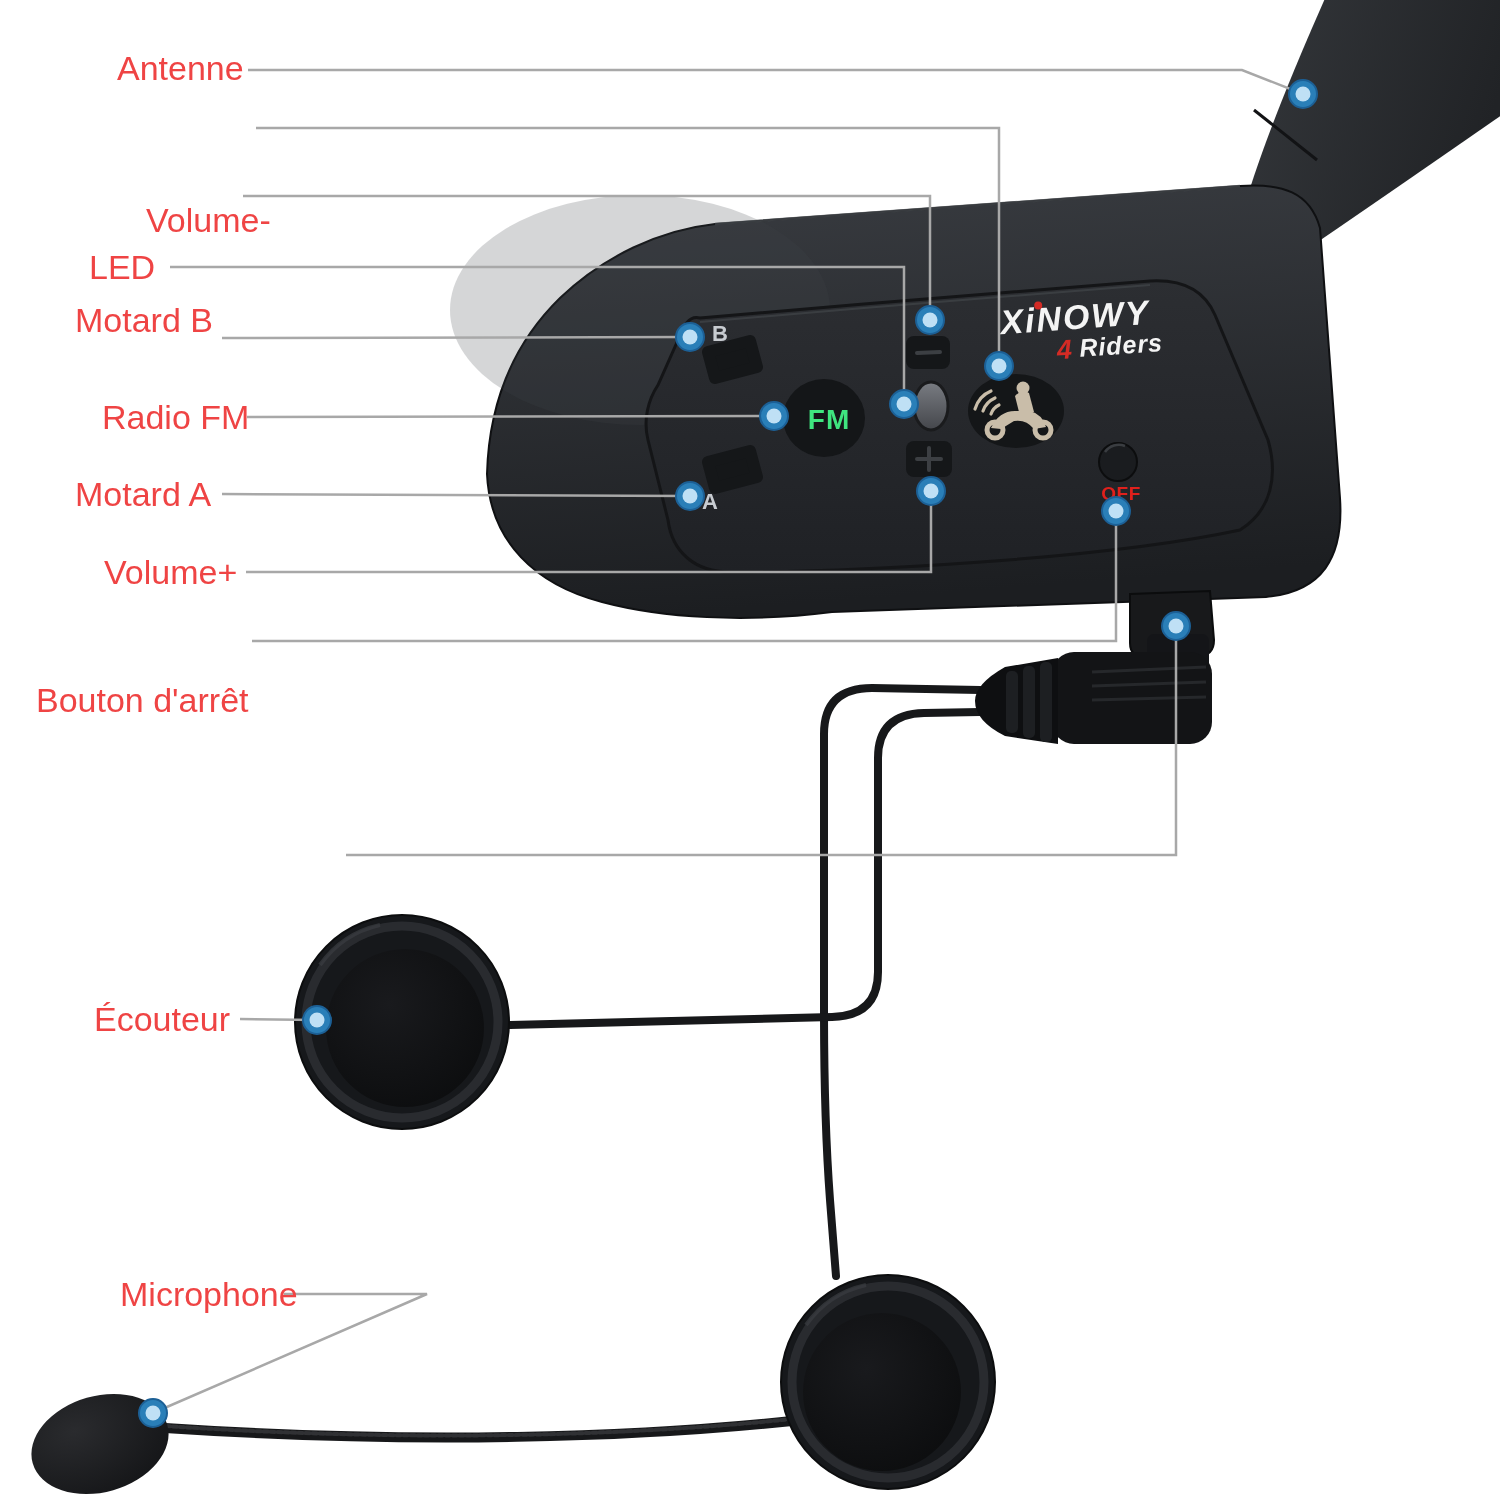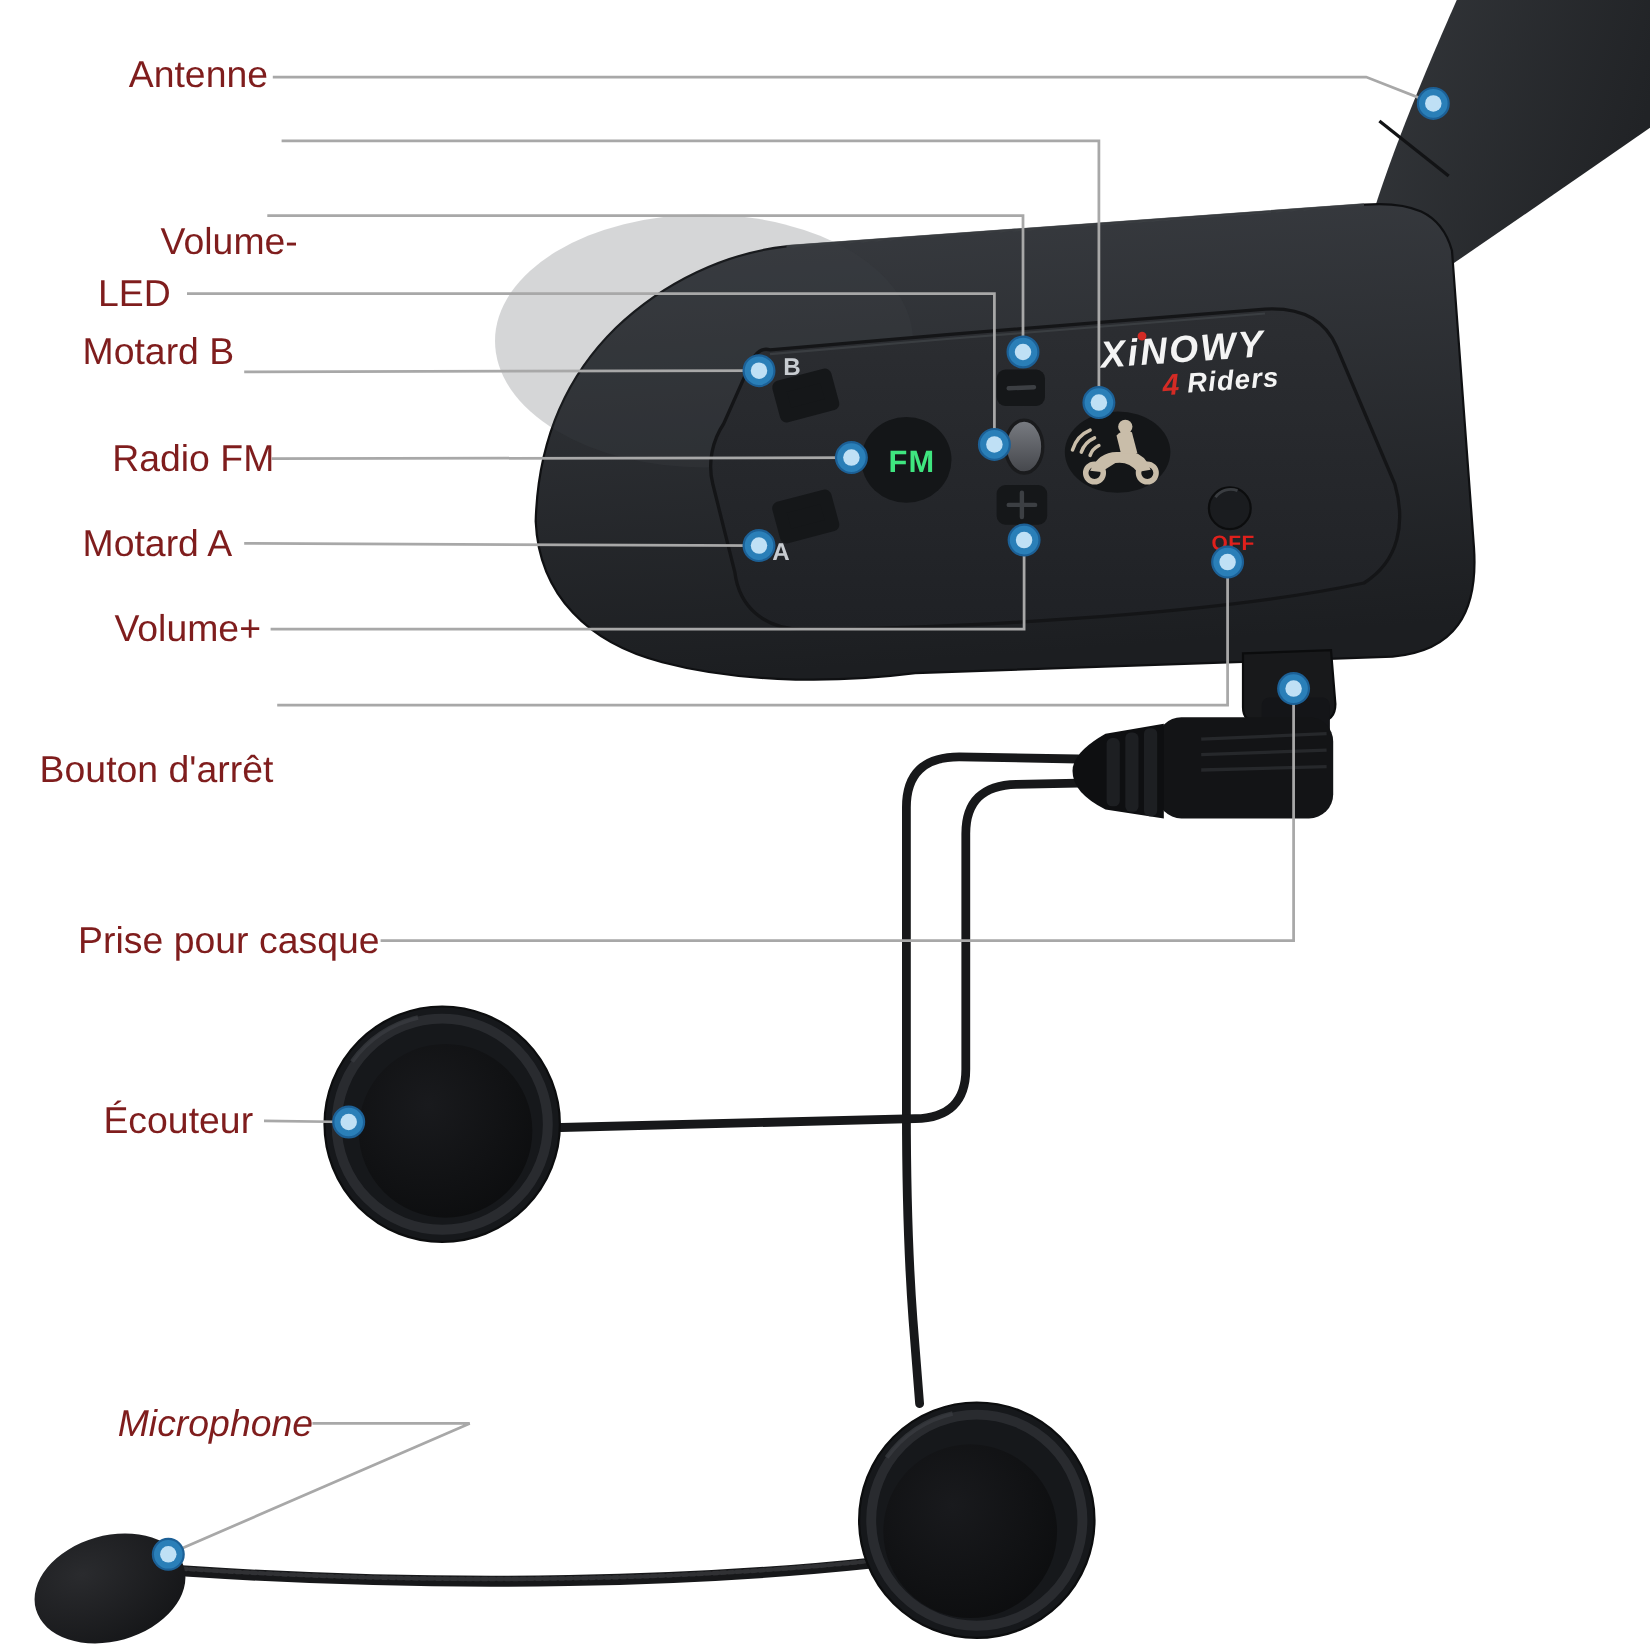--- a/index.html
+++ b/index.html
@@ -1,19 +1,19 @@
 <!DOCTYPE html>
 <html><head>
 <meta charset="utf-8">
 <style>
   html,body{margin:0;padding:0;background:#ffffff;}
   .stage{position:relative;width:1500px;height:1500px;background:#ffffff;overflow:hidden;
          font-family:"Liberation Sans", sans-serif;}
   .art{position:absolute;left:0;top:0;}
-  .callout{position:absolute;font-size:34px;line-height:42px;color:#7f1d1d;white-space:nowrap;}
+  .callout{position:absolute;font-size:34px;line-height:42px;color:#ef4444;white-space:nowrap;}
   .callout.center{text-align:center;white-space:normal;}
 </style>
 </head>
 <body>
 
 <div class="stage">
 
 <svg class="art" width="1500" height="1500" viewBox="0 0 1500 1500">
   <defs>
     <linearGradient id="bodyGrad" x1="0" y1="0" x2="0.15" y2="1">
@@ -234,17 +234,16 @@
 </svg>
 
 <div class="callout" style="left:117px; top:47px;">Antenne</div>
 <div class="callout" style="left:146px; top:175px;margin-top:24px;">Volume-</div>
 <div class="callout" style="left:89px; top:246px;">LED</div>
 <div class="callout" style="left:75px;  top:299px;">Motard B</div>
 <div class="callout" style="left:102px; top:396px;">Radio FM</div>
 <div class="callout" style="left:75px;  top:473px;">Motard A</div>
 <div class="callout" style="left:104px; top:551px;">Volume+</div>
 <div class="callout" style="left:36px;  top:655px;margin-top:24px;">Bouton d'arrêt</div>
-<div class="callout" style="left:71px;  top:834px;">Prise pour casque</div>
 <div class="callout" style="left:94px;  top:998px;text-align:right;">Écouteur</div>
-<div class="callout" style="left:107px; top:1273px;font-style:italic;">Microphone</div>
+<div class="callout" style="left:120px; top:1273px;">Microphone</div>
 
 </div>
 
 </body></html>

